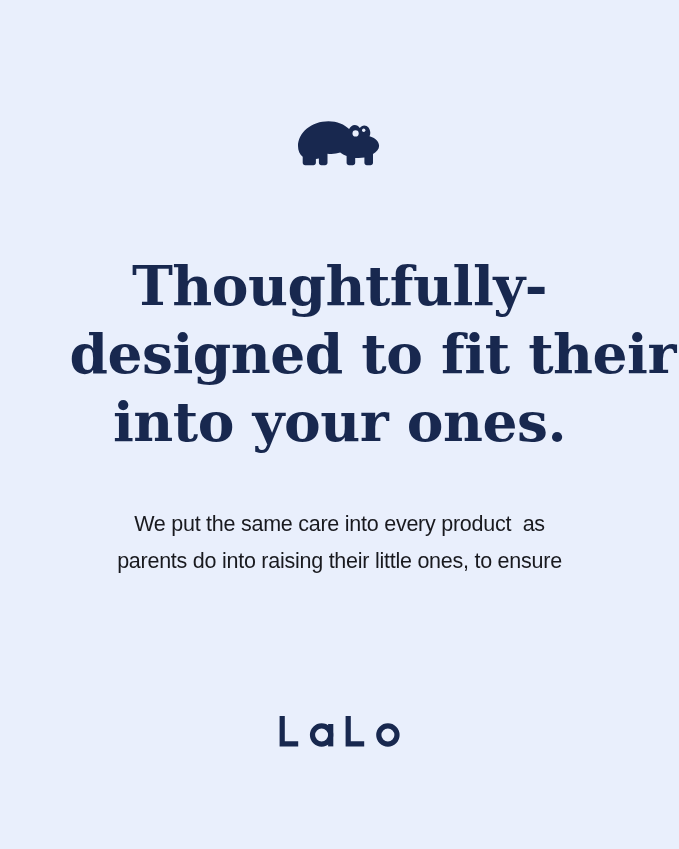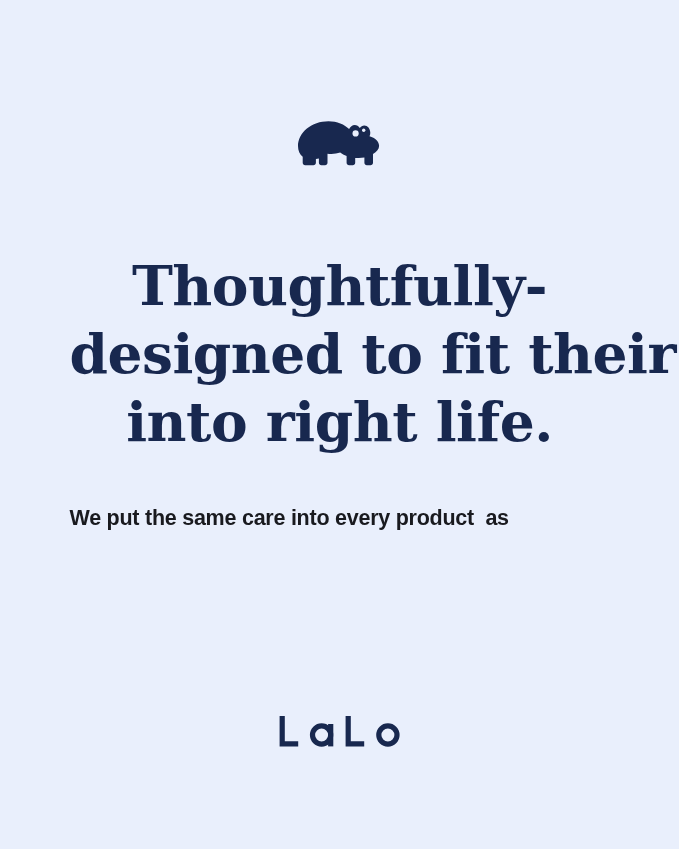--- a/index.html
+++ b/index.html
@@ -22,44 +22,44 @@
     flex-direction: column;
     align-items: center;
   }
   .brand-mark {
     margin-top: 118px;
     width: 84px;
     height: 52px;
     display: block;
   }
   .headline {
-    margin: 0;
+    margin: 6px;
     padding: 0;
     margin-top: 82px;
     width: 540px;
     text-align: center;
     font-family: "DejaVu Serif", "Liberation Serif", serif;
     font-weight: 700;
     font-size: 55px;
     line-height: 68px;
     letter-spacing: -0.5px;
     color: #18284f;
   }
   .headline .hl-line {
     display: block;
     white-space: nowrap;
   }
   .body-copy {
     margin: 0;
     padding: 0;
     margin-top: 44px;
     width: 540px;
-    text-align: left;
+    text-align: center;
     font-family: "Liberation Sans", sans-serif;
-    font-weight: 700;
+    font-weight: 400;
     font-size: 21.5px;
     line-height: 37px;
     letter-spacing: -0.25px;
     color: #191a1f;
   }
   .body-copy .bc-line {
     display: block;
     white-space: pre;
   }
   .wordmark {
@@ -85,25 +85,26 @@
         <path d="M30.5 3.2c8.6 0 16.1 3.1 20.6 7.9 1.2-2.4 3.2-4.1 5.6-4.1 2.1 0 3.9 1.2 5.1 3.1 1.1-1.6 2.7-2.6 4.5-2.6 3.3 0 6 3.2 6 7.2 0 1.3-.3 2.6-.8 3.6 5.6 1.6 9.6 5.2 9.6 9.5 0 3.3-2.4 6.2-6.1 8.1v8.9c0 1.4-1.1 2.5-2.5 2.5h-3.6c-1.4 0-2.5-1.1-2.5-2.5v-5.3c-1.8.3-3.7.5-5.7.5-1.2 0-2.3 0-3.5-.1v4.9c0 1.4-1.1 2.5-2.5 2.5h-3.6c-1.4 0-2.5-1.1-2.5-2.5v-6.7c-2.4-.9-4.6-2.1-6.4-3.6-2.7.9-5.7 1.4-8.9 1.4-1.3 0-2.6-.1-3.8-.2v9.1c0 1.4-1.1 2.5-2.5 2.5h-3.6c-1.4 0-2.5-1.1-2.5-2.5v-4.3c-1 .2-2 .3-3 .4v3.9c0 1.4-1.1 2.5-2.5 2.5H7.2c-1.4 0-2.5-1.1-2.5-2.5v-6.1C1.7 36.7 0 32.6 0 28.1 0 14.4 13.7 3.2 30.5 3.2z"></path>
       </g>
       <circle cx="57.6" cy="15.4" r="3.1" fill="#e9effc"></circle>
       <circle cx="65.7" cy="12.3" r="1.7" fill="#e9effc"></circle>
     </svg>
   </span>
 
   <h1 class="headline">
     <span class="hl-line">Thoughtfully-</span>
     <span class="hl-line">designed to fit their</span>
-    <span class="hl-line">into right life.</span>
+    <span class="hl-line">into your ones.</span>
   </h1>
 
   <p class="body-copy">
     <span class="bc-line">We put the same care into every product  as</span>
+    <span class="bc-line">parents do into raising their little ones, to ensure</span>
   </p>
 
   <div class="wordmark">
     <svg viewBox="0 0 122 32" width="122" height="32" aria-hidden="true">
       <g fill="none" stroke="#18284f" stroke-width="5.2" stroke-linecap="square">
         <path d="M3.2 2.2 v25.6 h13.4"></path>
         <path d="M69.2 2.2 v25.6 h13.4"></path>
       </g>
       <g fill="none" stroke="#18284f" stroke-width="5.2">
         <circle cx="42.6" cy="19" r="9.1"></circle>

